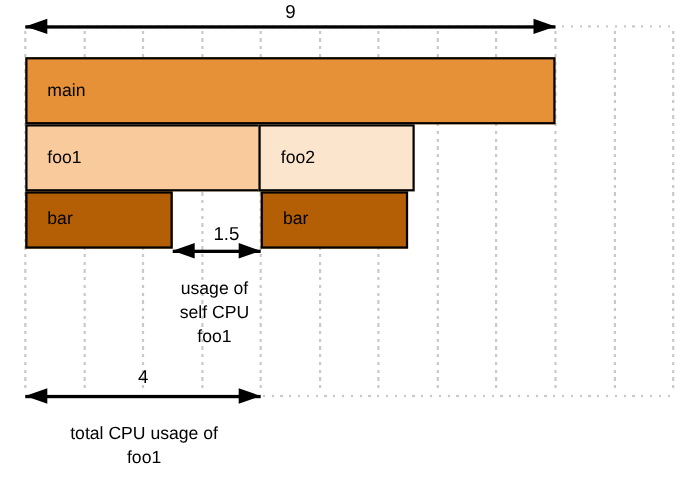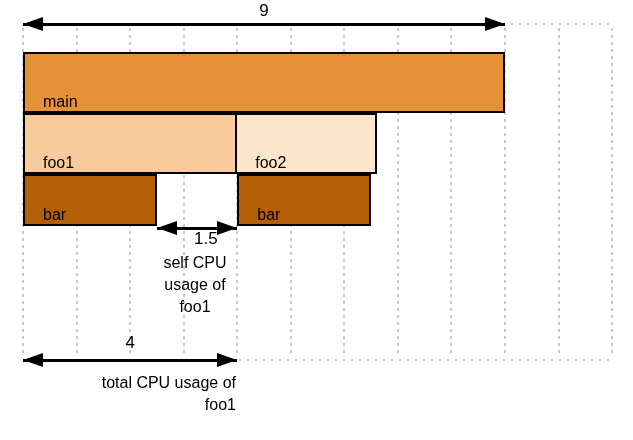--- a/index.html
+++ b/index.html
@@ -21,21 +21,21 @@
   .hline {
     position: absolute;
     height: 2px;
     background: repeating-linear-gradient(to right, #c9c9c9 0 2px, transparent 2px 8px);
   }
   .frame {
     position: absolute;
     box-sizing: border-box;
     border: 2px solid #000000;
     display: flex;
-    align-items: flex-end;
+    align-items: center;
     padding-left: 18px;
     font-size: 16px;
   }
   .frame .frame-label { display: inline-block; }
   .shaft { position: absolute; height: 3px; background: #000000; }
   .ahead { position: absolute; width: 0; height: 0; border-top: 7px solid transparent; border-bottom: 7px solid transparent; }
   .ahead.left  { border-right: 20px solid #000000; }
   .ahead.right { border-left: 20px solid #000000; }
   .arrow-label {
     position: absolute;
@@ -88,28 +88,28 @@
       </div>
     </div>
   <div class="layer" id="annotation-layer">
       <div class="shaft" style="left: 23px; top: 22.5px; width: 482.04px;"></div>
       <div class="ahead left" style="left: 23px; top: 17px;"></div>
       <div class="ahead right" style="left: 485.04px; top: 17px;"></div>
       <div class="arrow-label" style="left: 23px; top: 1px; width: 482.04px;">9</div>
       <div class="shaft" style="left: 156.9px; top: 226.5px; width: 80.34px;"></div>
       <div class="ahead left" style="left: 156.9px; top: 221px;"></div>
       <div class="ahead right" style="left: 217.24px; top: 221px;"></div>
-      <div class="arrow-label" style="left: 156.9px; top: 203px; width: 98px; margin-top: 26px;">1.5</div>
+      <div class="arrow-label" style="left: 156.9px; top: 203px; width: 98px;">1.5</div>
       <div class="caption" style="left: 130px; top: 252px; width: 130px;">
+        <div>usage of</div>
         <div>self CPU</div>
-        <div>usage of</div>
         <div>foo1</div>
       </div>
       <div class="shaft" style="left: 23px; top: 358.5px; width: 214.24px;"></div>
       <div class="ahead left" style="left: 23px; top: 353px;"></div>
       <div class="ahead right" style="left: 217.24px; top: 353px;"></div>
       <div class="arrow-label" style="left: 23px; top: 333px; width: 214.24px;">4</div>
-      <div class="caption" style="left: 26px; top: 372px; width: 210px; text-align: right;">
+      <div class="caption" style="left: 26px; top: 384px; width: 210px;">
         <div>total CPU usage of</div>
         <div>foo1</div>
       </div>
     </div>
 </div>
 
 </body></html>

